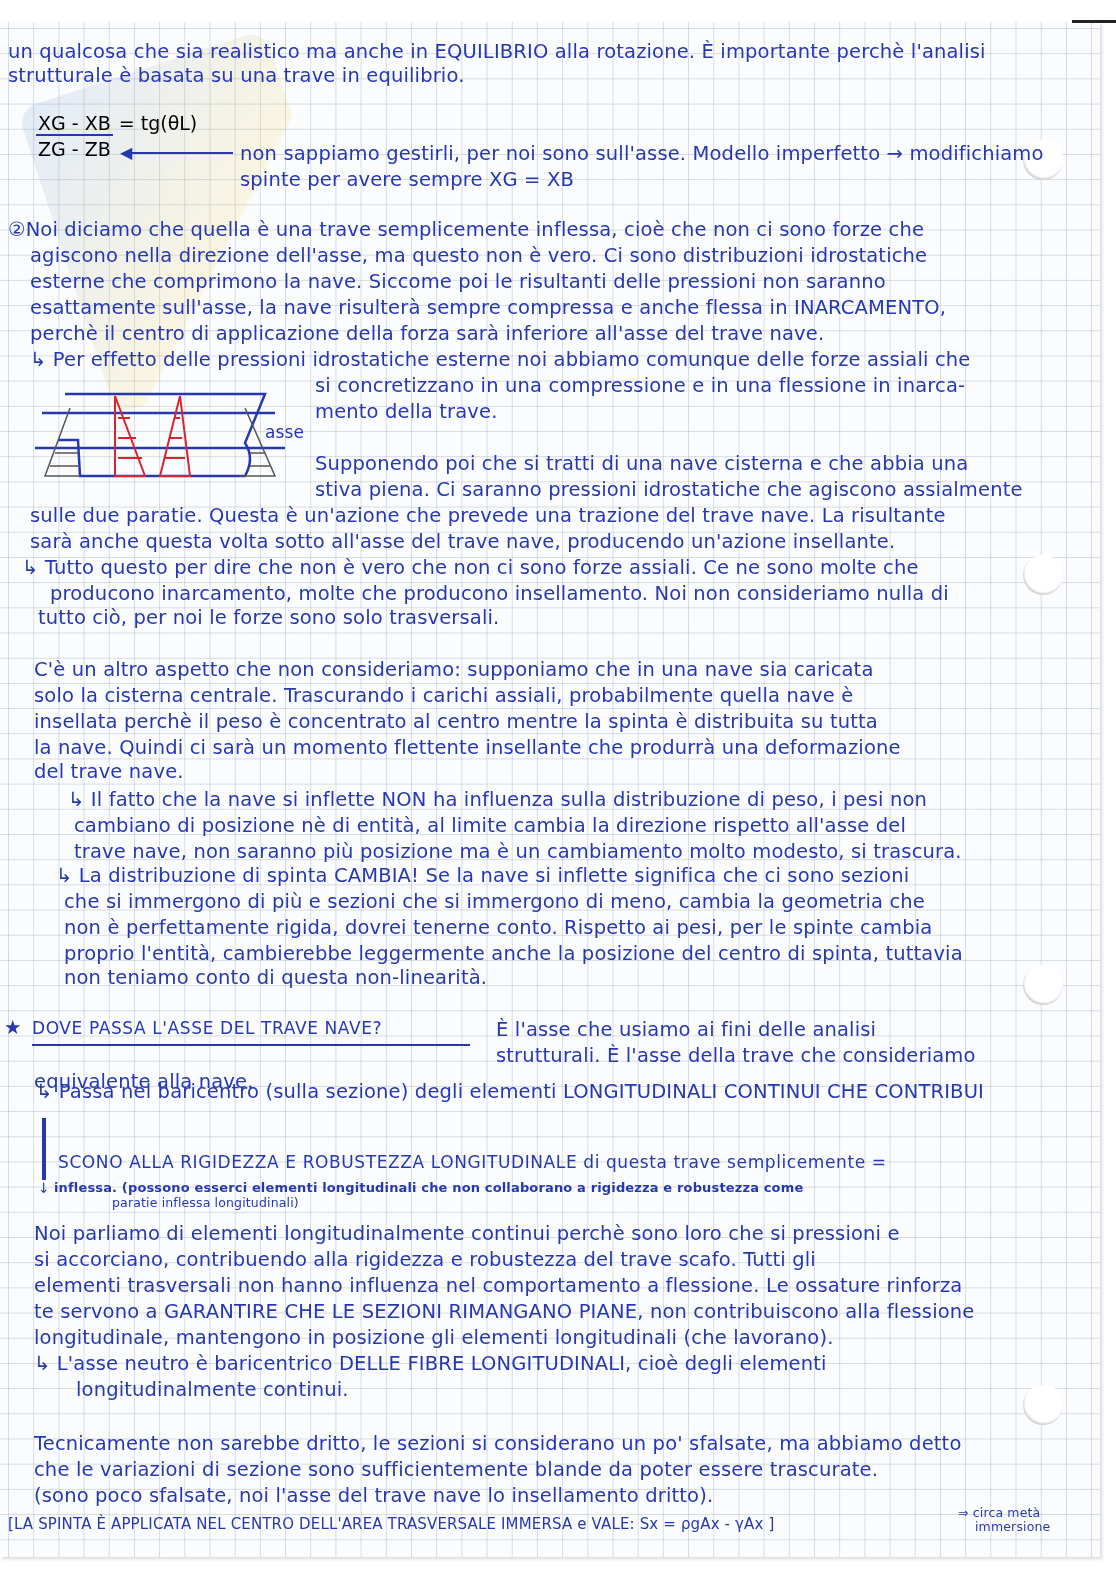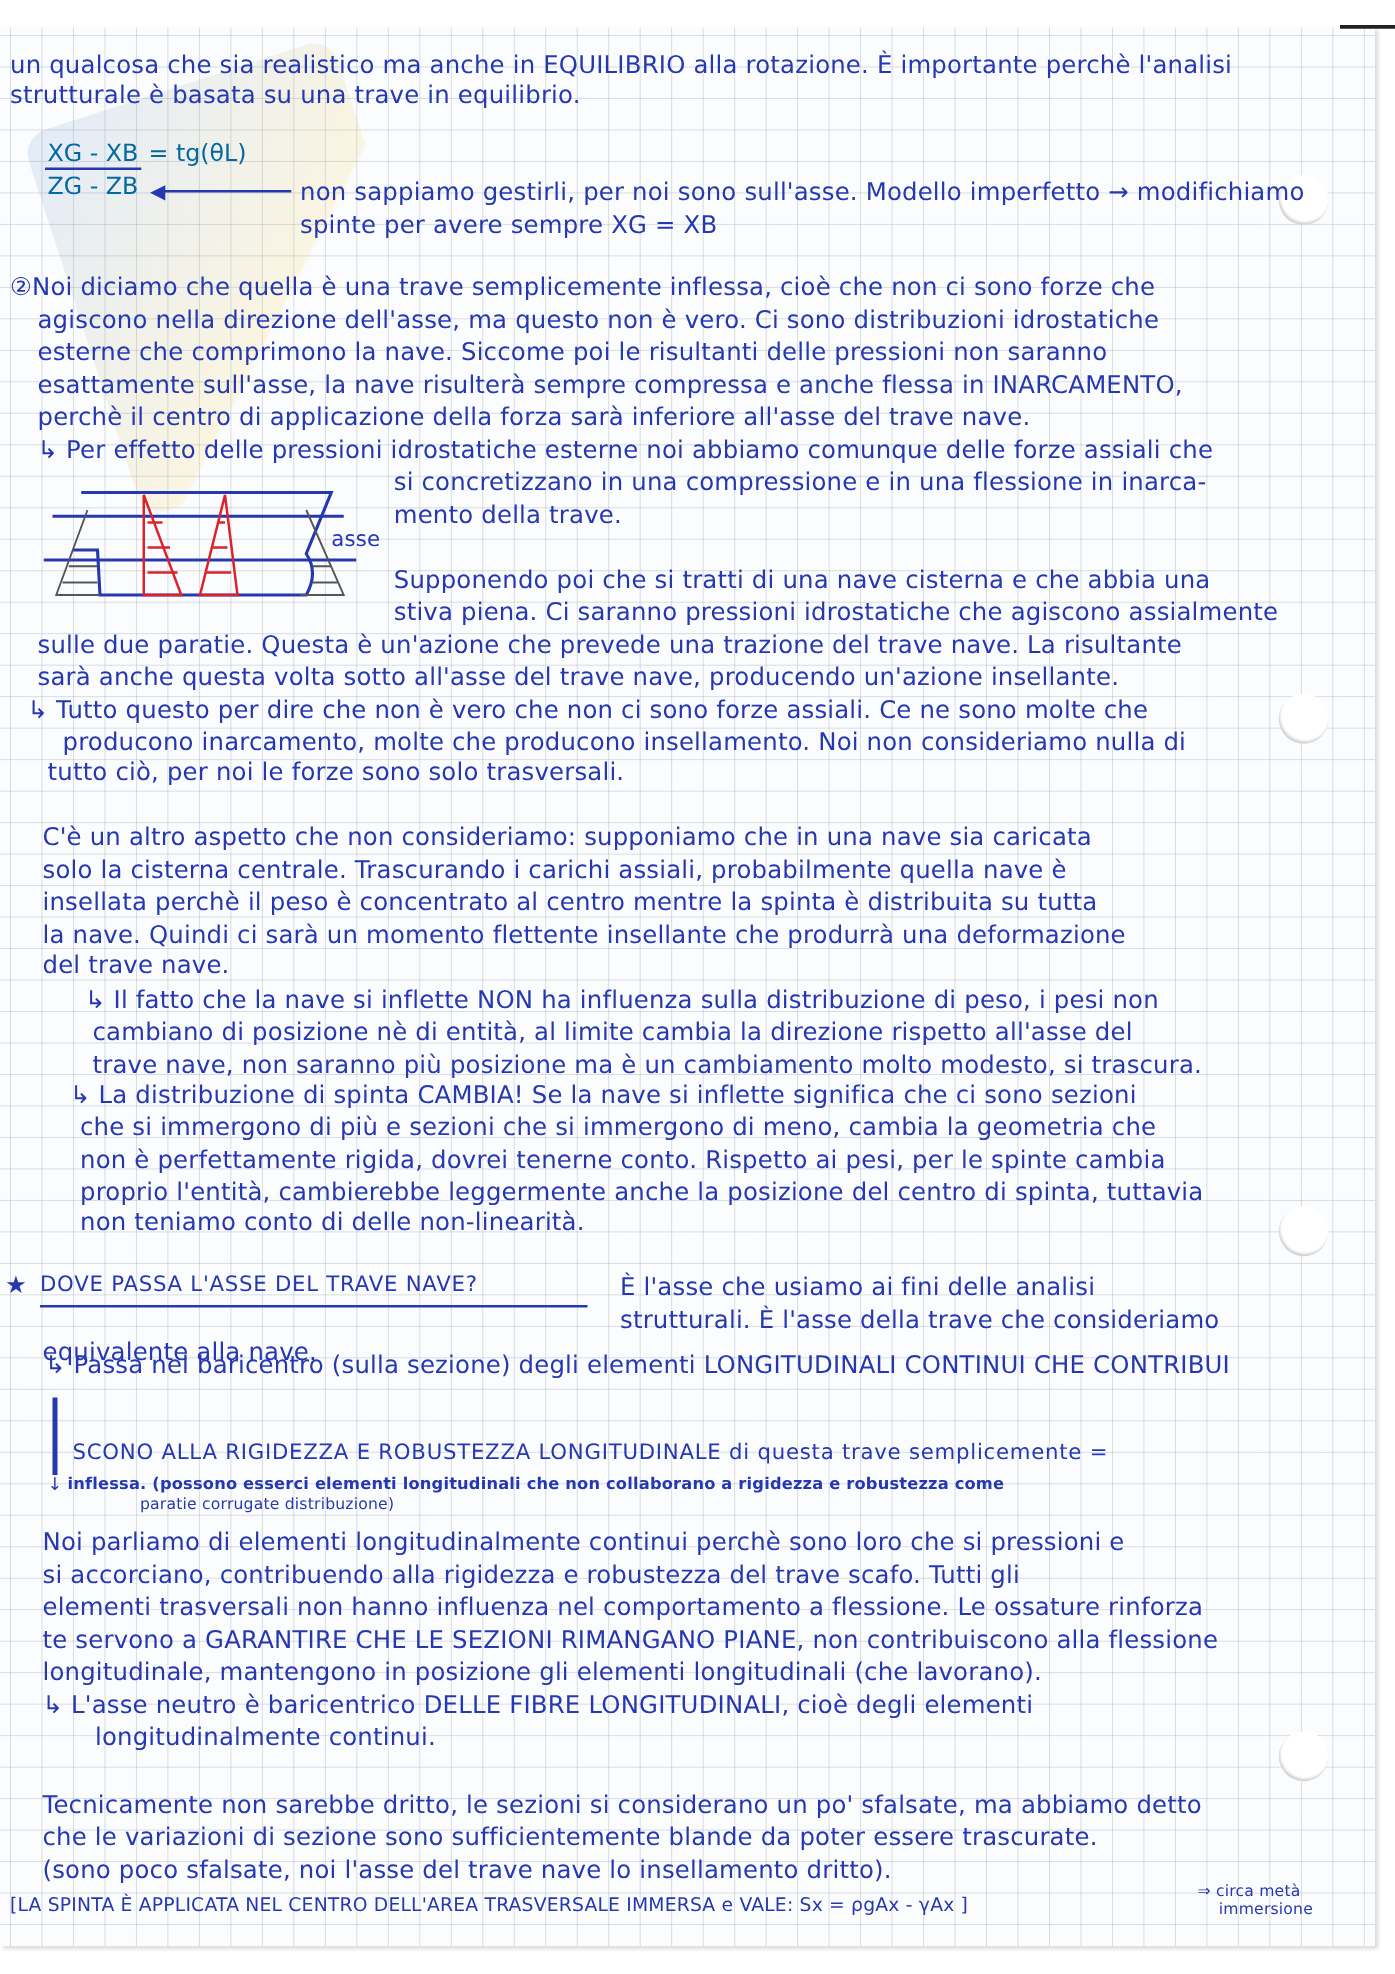--- a/index.html
+++ b/index.html
@@ -13,21 +13,21 @@
         background-size:25.2px 25.2px;
         background-position:8px 6px;
         box-shadow:2px 2px 3px rgba(0,0,0,0.15);}
   .corner-mark{position:absolute;right:0;top:20px;width:44px;height:3px;background:#222;}
   .hole{position:absolute;width:40px;height:40px;border-radius:50%;
         background:#ffffff;box-shadow:inset 1px -2px 2px rgba(0,0,0,0.18);}
   .line{position:absolute;white-space:nowrap;font-size:19.5px;line-height:24px;
         color:#2638b0;letter-spacing:0.15px;transform-origin:left center;}
   .small{font-size:12.5px;line-height:14px;}
   .caps{letter-spacing:0.6px;font-size:17px;}
-  .frac{position:absolute;left:36px;top:112px;font-size:19px;color:#0369a1;}
+  .frac{position:absolute;left:36px;top:112px;font-size:19px;color:#000000;}
   .frac .num{border-bottom:2px solid #2638b0;padding:0 2px;display:inline-block;}
   .frac .den{display:block;padding:2px 2px 0 2px;}
   .arrow-line{position:absolute;height:2px;background:#2638b0;}
   .title-underline{position:absolute;height:2px;background:#2638b0;}
   .diagram{position:absolute;left:30px;top:388px;width:280px;height:92px;}
   .vbar{position:absolute;left:42px;top:1118px;width:4px;height:62px;background:#2638b0;}
   .down-arrow{position:absolute;left:38px;top:1180px;font-size:14px;color:#2638b0;}
   .watermark{position:absolute;left:60px;top:40px;width:260px;height:320px;opacity:0.12;
              background:linear-gradient(135deg,#2b6fd6 0%,#f2c21b 60%,transparent 61%);
              transform:rotate(-18deg);border-radius:20px;}
@@ -107,35 +107,35 @@
 <div class="line" style="left:34px;top:710px;">insellata perchè il peso è concentrato al centro mentre la spinta è distribuita su tutta</div>
 <div class="line" style="left:34px;top:736px;">la nave. Quindi ci sarà un momento flettente insellante che produrrà una deformazione</div>
 <div class="line" style="left:34px;top:760px;">del trave nave.</div>
 <div class="line" style="left:68px;top:788px;">↳ Il fatto che la nave si inflette NON ha influenza sulla distribuzione di peso, i pesi non</div>
 <div class="line" style="left:74px;top:814px;">cambiano di posizione nè di entità, al limite cambia la direzione rispetto all'asse del</div>
 <div class="line" style="left:74px;top:840px;">trave nave, non saranno più posizione ma è un cambiamento molto modesto, si trascura.</div>
 <div class="line" style="left:56px;top:864px;">↳ La distribuzione di spinta CAMBIA! Se la nave si inflette significa che ci sono sezioni</div>
 <div class="line" style="left:64px;top:890px;">che si immergono di più e sezioni che si immergono di meno, cambia la geometria che</div>
 <div class="line" style="left:64px;top:916px;">non è perfettamente rigida, dovrei tenerne conto. Rispetto ai pesi, per le spinte cambia</div>
 <div class="line" style="left:64px;top:942px;">proprio l'entità, cambierebbe leggermente anche la posizione del centro di spinta, tuttavia</div>
-<div class="line" style="left:64px;top:966px;">non teniamo conto di delle non-linearità.</div>
+<div class="line" style="left:64px;top:966px;">non teniamo conto di questa non-linearità.</div>
 
 <div class="line" style="left:4px;top:1016px;">★</div>
 <div class="line caps" style="left:32px;top:1016px;">DOVE PASSA L'ASSE DEL TRAVE NAVE?</div>
 <div class="title-underline" style="left:32px;top:1044px;width:438px;"></div>
 <div class="line" style="left:496px;top:1018px;">È l'asse che usiamo ai fini delle analisi</div>
 <div class="line" style="left:496px;top:1044px;">strutturali. È l'asse della trave che consideriamo</div>
 <div class="line" style="left:34px;top:1070px;">equivalente alla nave.</div>
 
 <div class="vbar"></div>
 <div class="down-arrow">↓</div>
 <div class="line" style="left:36px;top:1080px;">↳ Passa nel baricentro (sulla sezione) degli elementi LONGITUDINALI CONTINUI CHE CONTRIBUI</div>
 <div class="line caps" style="left:58px;top:1150px;">SCONO ALLA RIGIDEZZA E ROBUSTEZZA LONGITUDINALE di questa trave semplicemente =</div>
 <div class="line" style="left:54px;top:1176px;font-size:13px;font-weight:bold;">inflessa. (possono esserci elementi longitudinali che non collaborano a rigidezza e robustezza come</div>
-<div class="line small" style="left:112px;top:1196px;">paratie corrugate distribuzione)</div>
+<div class="line small" style="left:112px;top:1196px;">paratie inflessa longitudinali)</div>
 
 <div class="line" style="left:34px;top:1222px;">Noi parliamo di elementi longitudinalmente continui perchè sono loro che si pressioni e</div>
 <div class="line" style="left:34px;top:1248px;">si accorciano, contribuendo alla rigidezza e robustezza del trave scafo. Tutti gli</div>
 <div class="line" style="left:34px;top:1274px;">elementi trasversali non hanno influenza nel comportamento a flessione. Le ossature rinforza</div>
 <div class="line" style="left:34px;top:1300px;">te servono a GARANTIRE CHE LE SEZIONI RIMANGANO PIANE, non contribuiscono alla flessione</div>
 <div class="line" style="left:34px;top:1326px;">longitudinale, mantengono in posizione gli elementi longitudinali (che lavorano).</div>
 <div class="line" style="left:34px;top:1352px;">↳ L'asse neutro è baricentrico DELLE FIBRE LONGITUDINALI, cioè degli elementi</div>
 <div class="line" style="left:76px;top:1378px;">longitudinalmente continui.</div>
 
 <div class="line" style="left:34px;top:1432px;">Tecnicamente non sarebbe dritto, le sezioni si considerano un po' sfalsate, ma abbiamo detto</div>

